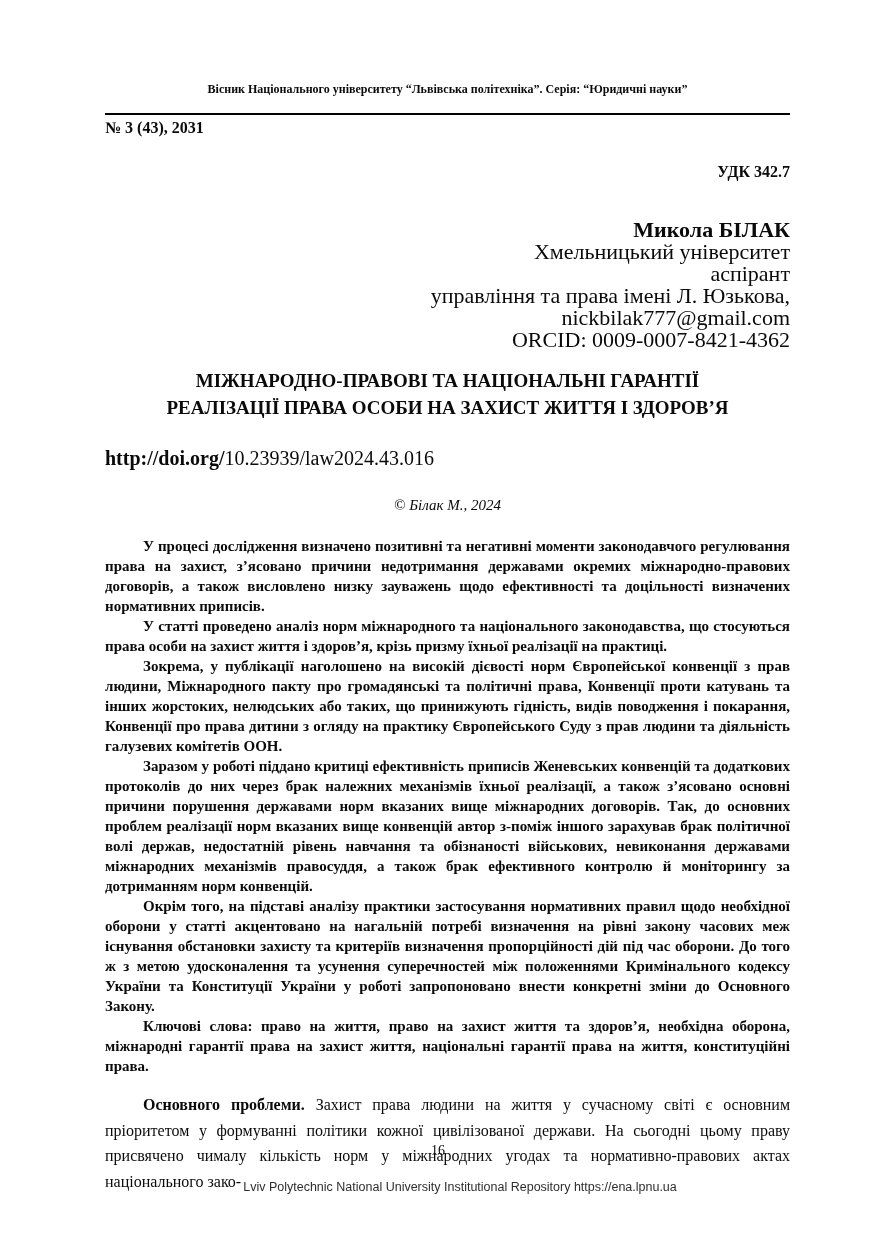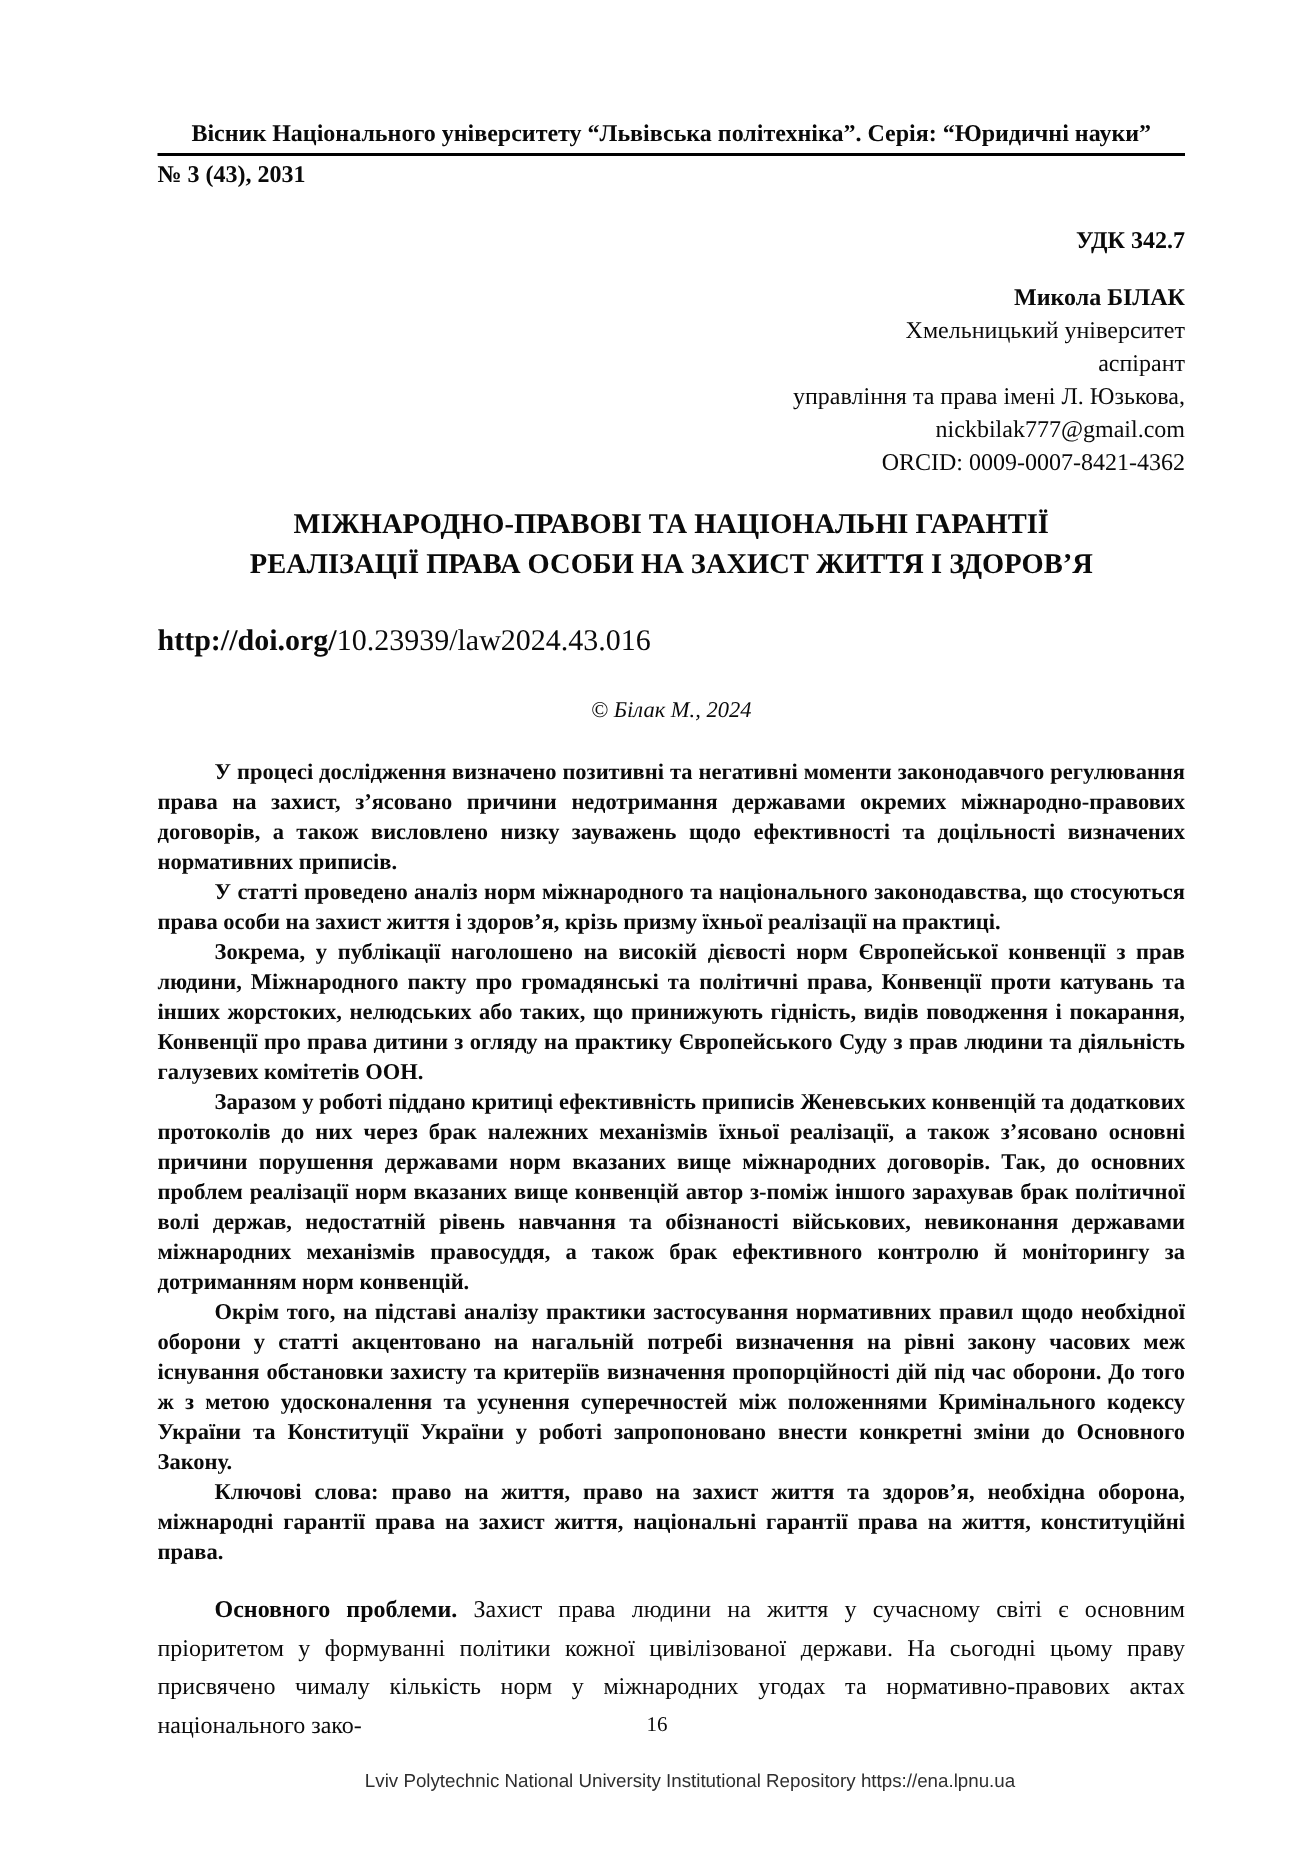--- a/index.html
+++ b/index.html
@@ -13,44 +13,44 @@
     overflow: hidden;
     box-sizing: border-box;
   }
   .content {
     box-sizing: border-box;
     padding: 80px 86px 0 105px;
   }
   
   .journal-line {
     font-weight: bold;
-    font-size: 16px;
+    font-size: 12px;
     line-height: 19px;
     text-align: center;
     border-bottom: 2px solid #000;
-    padding-bottom: 3px;
+    padding-bottom: 14px;
     white-space: nowrap;
     font-family: Liberation Serif, serif;
   }
   .issue-line {
     font-weight: bold;
     font-size: 16px;
     margin-top: 4px;
   }
   
   .udc {
     margin-top: 26px;
     text-align: right;
     font-weight: bold;
     font-size: 16px;
   }
   .author-block {
-    margin-top: 18px;
+    margin-top: 38px;
     text-align: right;
-    font-size: 16px;
+    font-size: 22px;
     line-height: 22px;
   }
   .author-name { font-weight: bold; }
   
   .article-title {
     margin-top: 16px;
     text-align: center;
     font-weight: bold;
     font-size: 19px;
     line-height: 27px;

